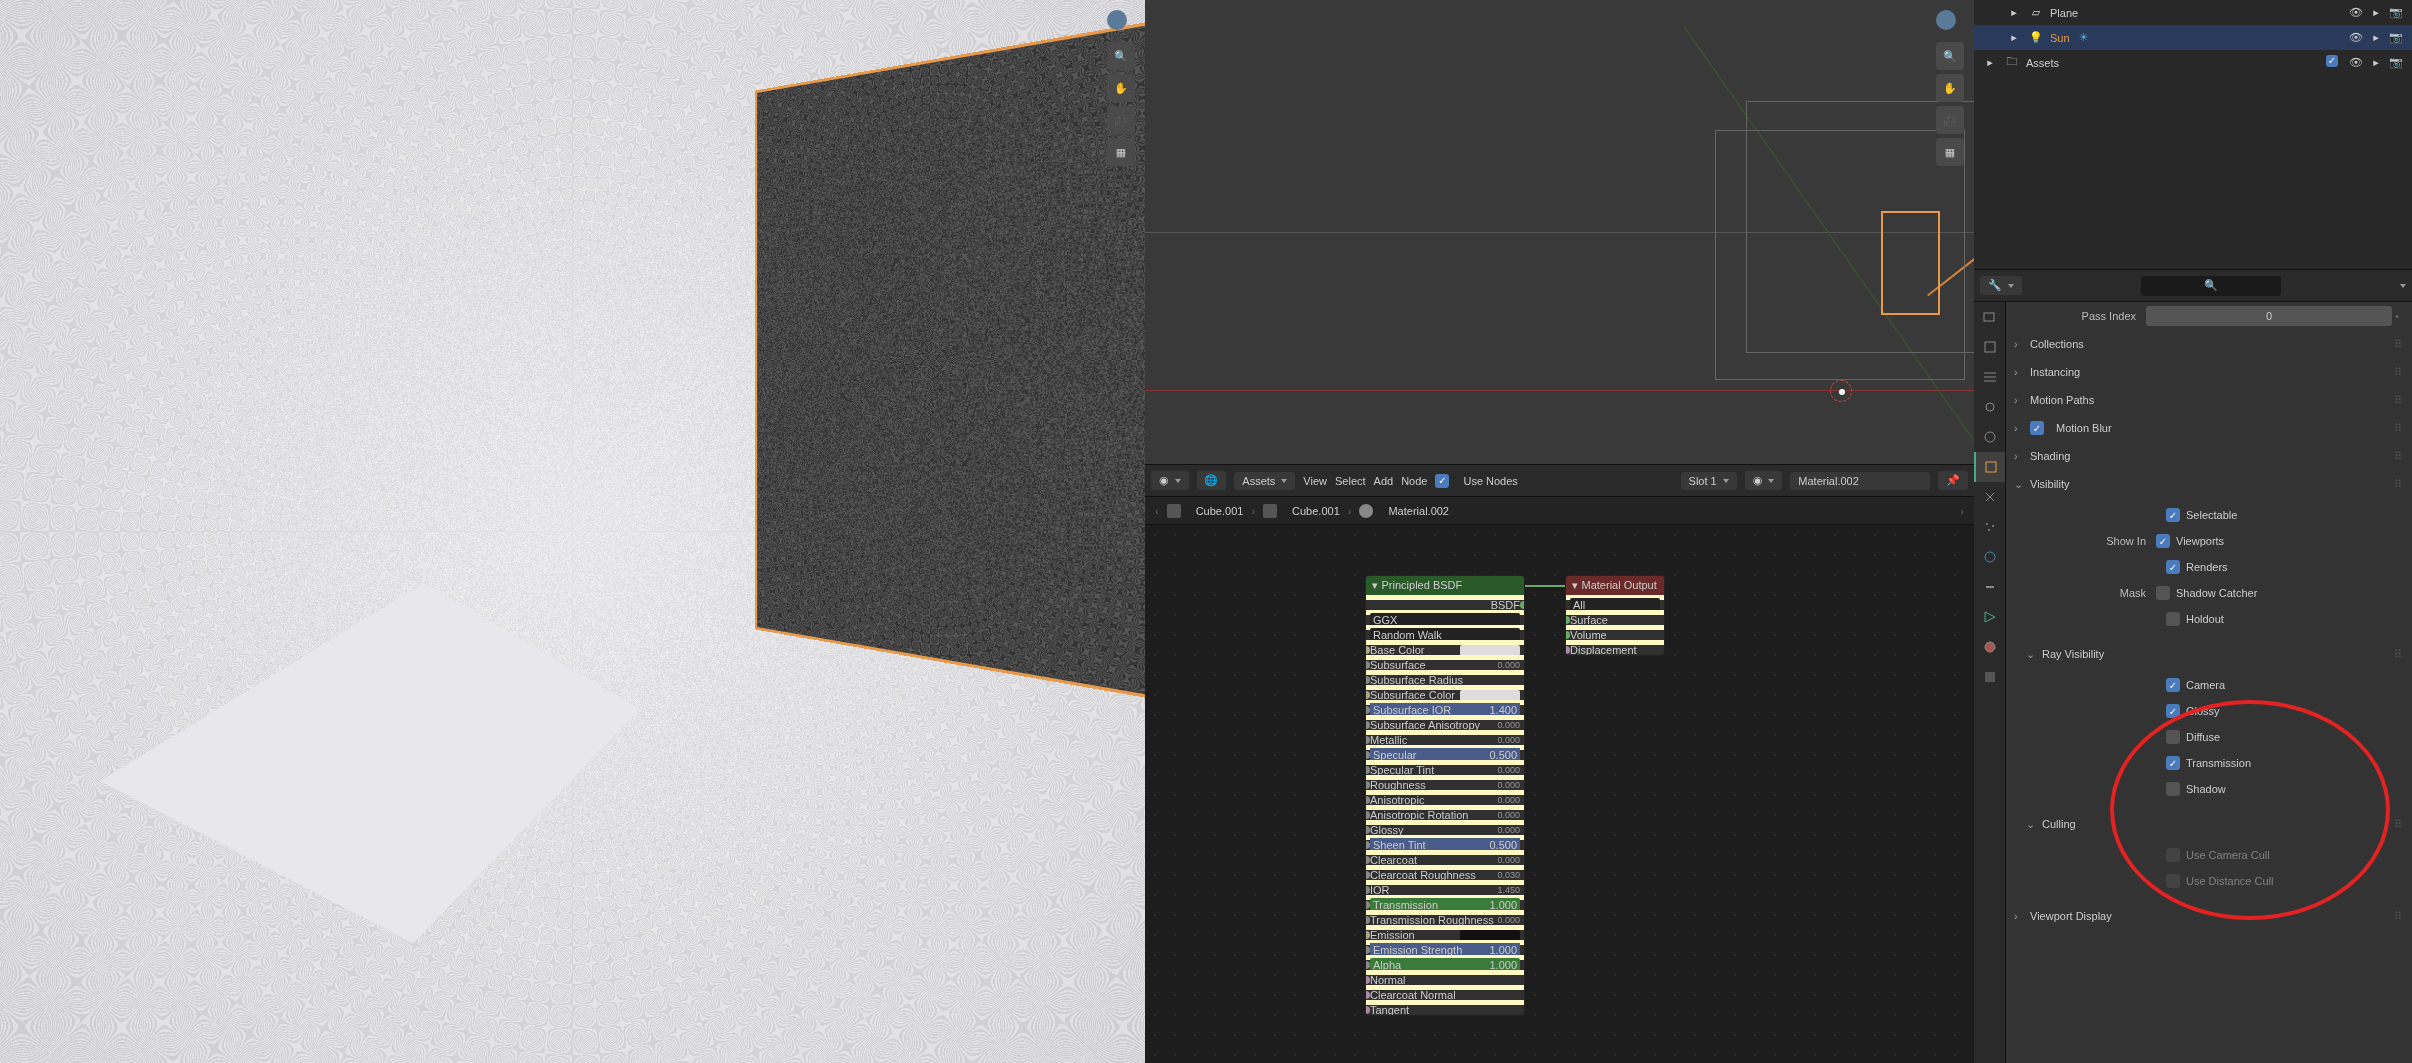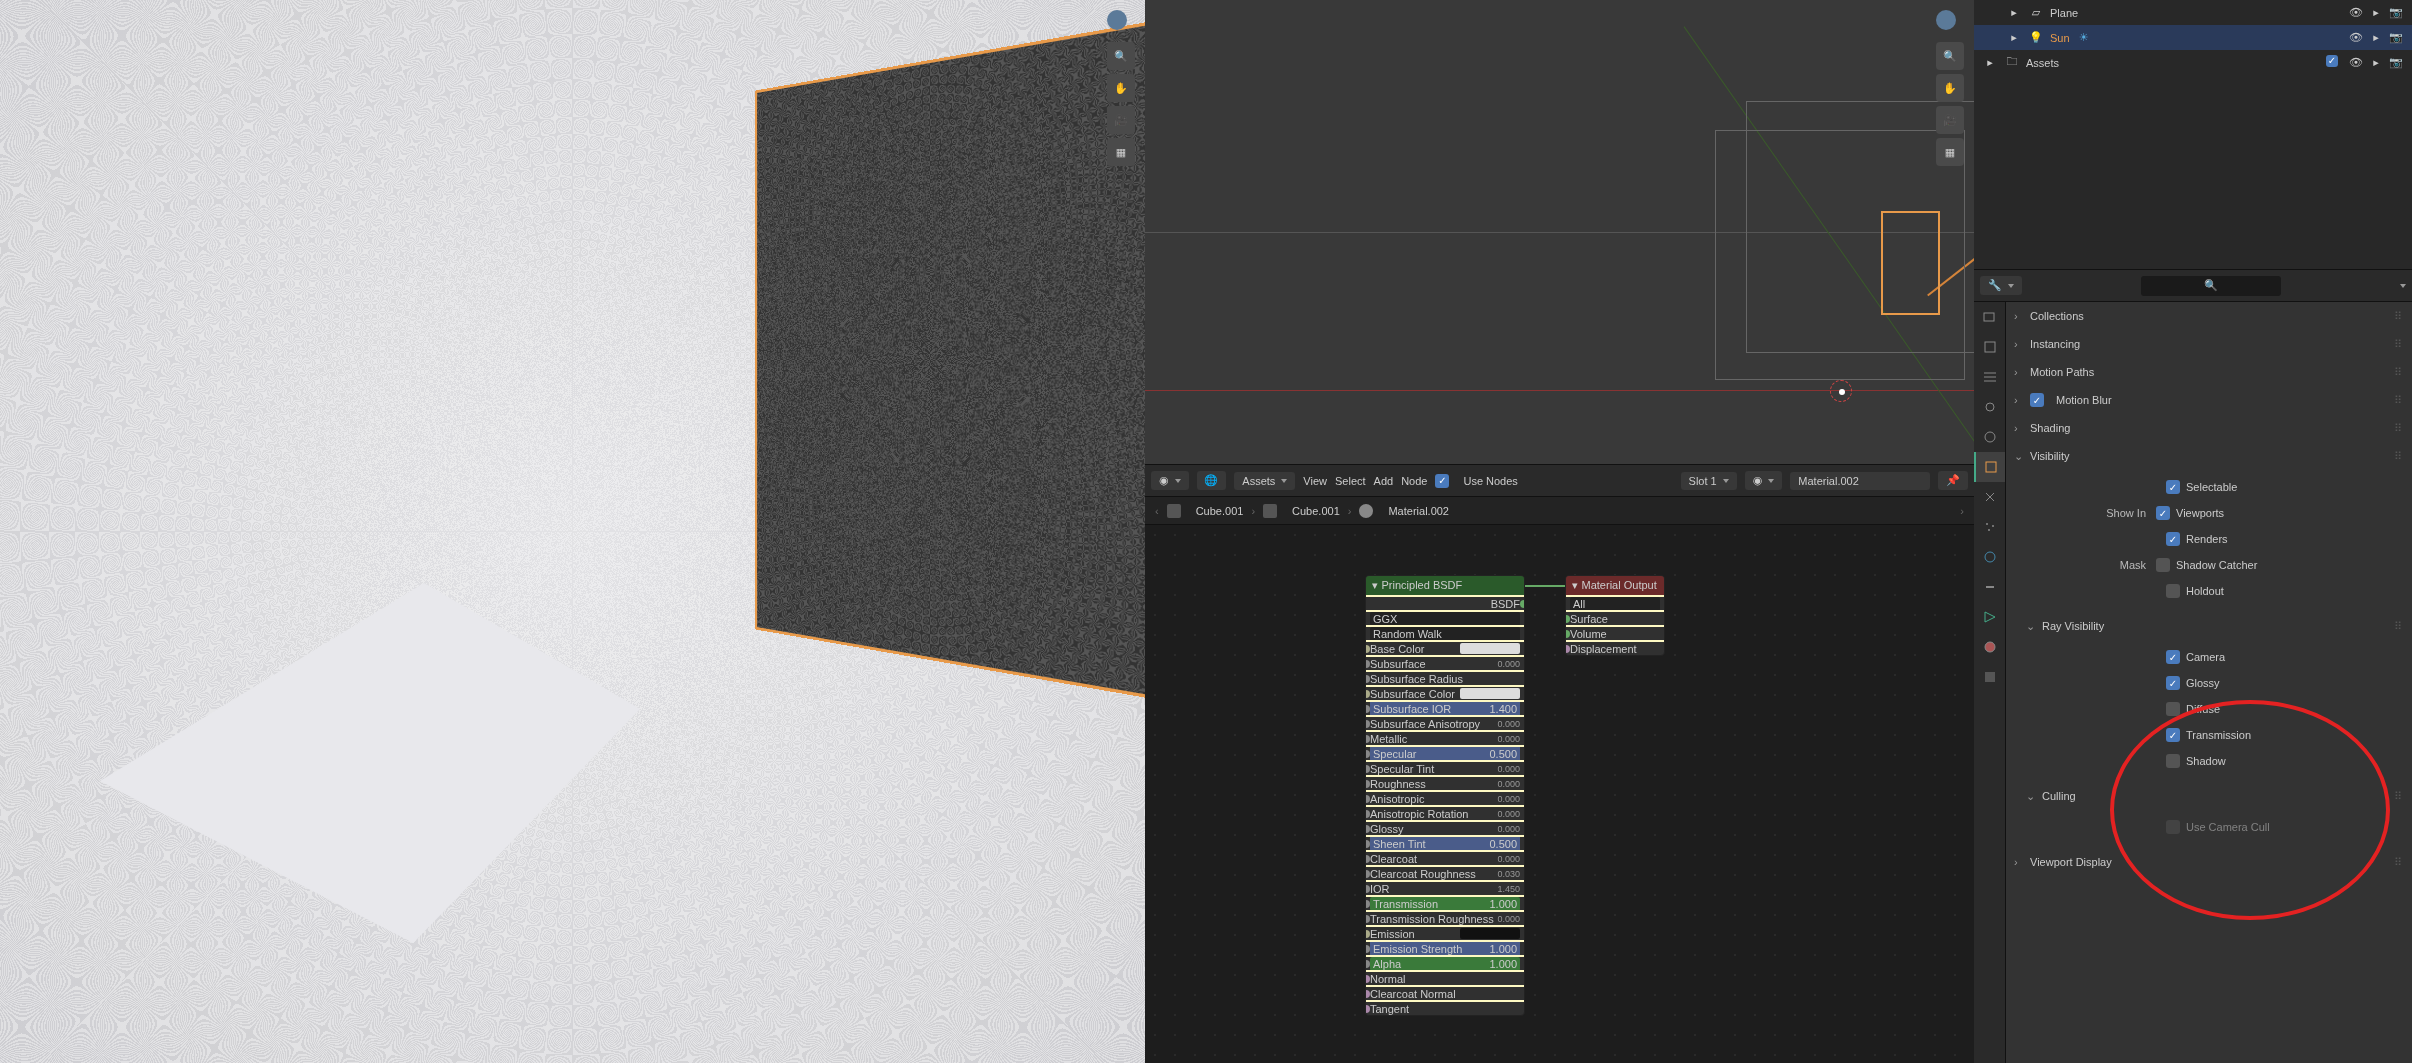--- a/index.html
+++ b/index.html
@@ -32,21 +32,21 @@
 .bc-item{display:flex;align-items:center;gap:15px}
 .bc-sep{color:#666}
 .bc-icon{width:14px;height:14px;background:#555;border-radius:2px}
 .node-canvas{position:absolute;top:60px;left:0;right:0;bottom:0;background:#1d1d1d;background-image:radial-gradient(#2a2a2a 1px,transparent 1px);background-size:20px 20px}
 .node{position:absolute;background:#303030;border-radius:4px;overflow:hidden;border:1px solid #222}
 .node-bsdf{top:50px;left:220px;width:160px}
 .node-output{top:50px;left:420px;width:100px}
 .node-title{padding:3px 6px;font-size:10px;color:#fff}
 .node-bsdf .node-title{background:#2a5a2a}
 .node-output .node-title{background:#6b2a2a}
-.node-row{height:15px;display:flex;align-items:center;padding:0 4px;font-size:9px;justify-content:space-between;border-top:2px solid #fef9c3;position:relative}
+.node-row{height:15px;display:flex;align-items:center;padding:0 4px;font-size:9px;justify-content:space-between;border-top:5px solid #fef9c3;position:relative}
 .node-dropdown{background:#222;flex:1;padding:1px 3px;border-radius:2px}
 .node-value{color:#999;font-size:9px}
 .node-slider{background:#4a5c8a;flex:1;padding:1px 3px;border-radius:0;display:flex;justify-content:space-between}
 .node-slider-green{background:#3a7a3a;flex:1;padding:1px 3px;border-radius:2px;display:flex;justify-content:space-between}
 .node-colorswatch{width:60px;height:11px;background:#ddd;border-radius:2px}
 .node-colorswatch-dark{width:60px;height:11px;background:#111;border-radius:2px}
 .socket-out{position:absolute;width:8px;height:8px;border-radius:50%;right:-4px}
 .socket-in{position:absolute;width:8px;height:8px;border-radius:50%;left:-4px}
 .socket-green{background:#6a6}
 .socket-grey{background:#888}
@@ -443,20 +443,25 @@
           </svg>
         </div>
       <div class="props-tab">
           <svg class="tab-icon" viewBox="0 0 16 16">
             <rect x="3" y="3" width="10" height="10" fill="#555"></rect>
           </svg>
         </div>
     </div>
 
     <div class="props-content">
+      <div class="prop-row">
+        <span class="prop-label">Pass Index</span>
+        <div class="prop-field">0</div>
+        <span style="width:10px;text-align:center;color:#666">•</span>
+      </div>
 
       <div class="panel-header">
           <span class="panel-chevron">›</span>
           <span>Collections</span>
           <span class="panel-drag">⠿</span>
         </div>
       <div class="panel-header">
           <span class="panel-chevron">›</span>
           <span>Instancing</span>
           <span class="panel-drag">⠿</span>
@@ -539,20 +544,24 @@
       <div class="panel-header" style="padding-left:20px">
           <span class="panel-chevron">⌄</span>
           <span>Culling</span>
           <span class="panel-drag">⠿</span>
         </div>
       <div class="panel-body">
         <div class="check-row">
             <span class="checkbox" style="opacity:.5"></span>
             <span style="opacity:.5">Use Camera Cull</span>
           </div>
+        <div class="check-row">
+            <span class="checkbox" style="opacity:.5"></span>
+            <span style="opacity:.5">Use Distance Cull</span>
+          </div>
       </div>
 
       <div class="panel-header">
           <span class="panel-chevron">›</span>
           <span>Viewport Display</span>
           <span class="panel-drag">⠿</span>
         </div>
     </div>
   </div>
 </div>

